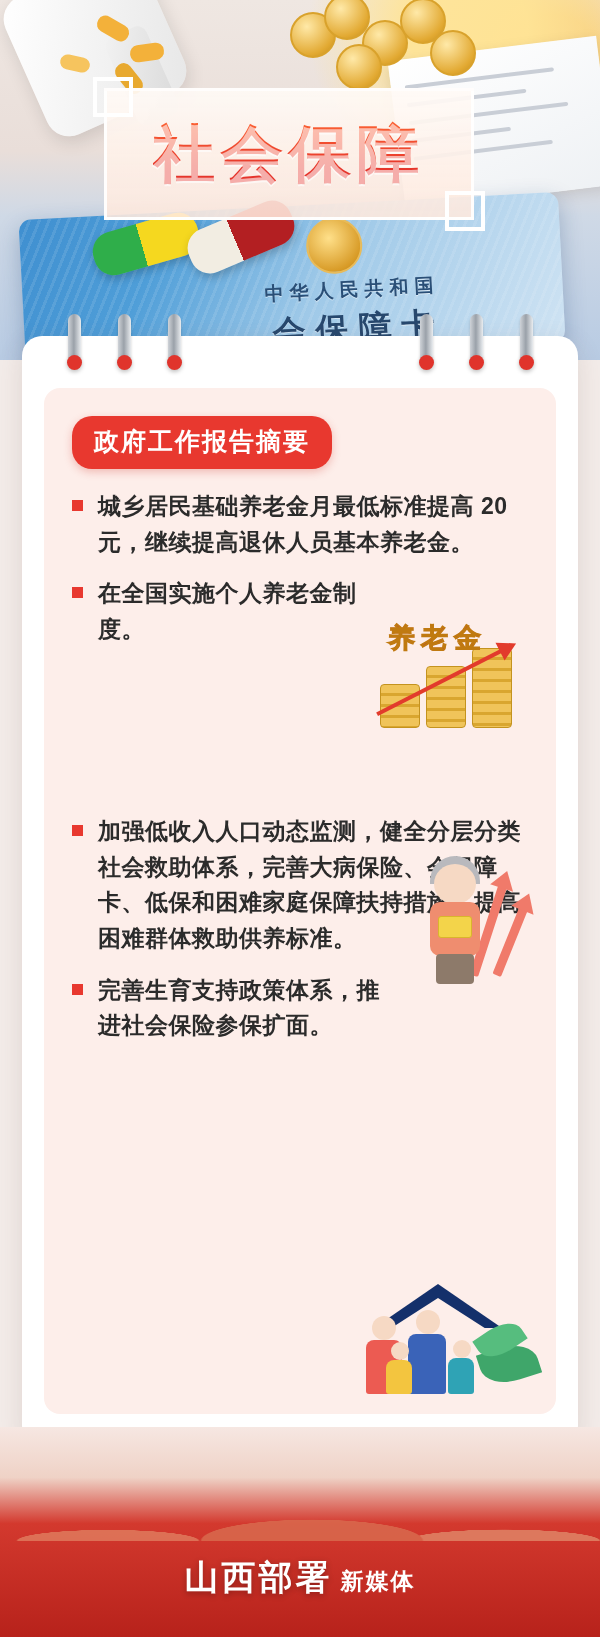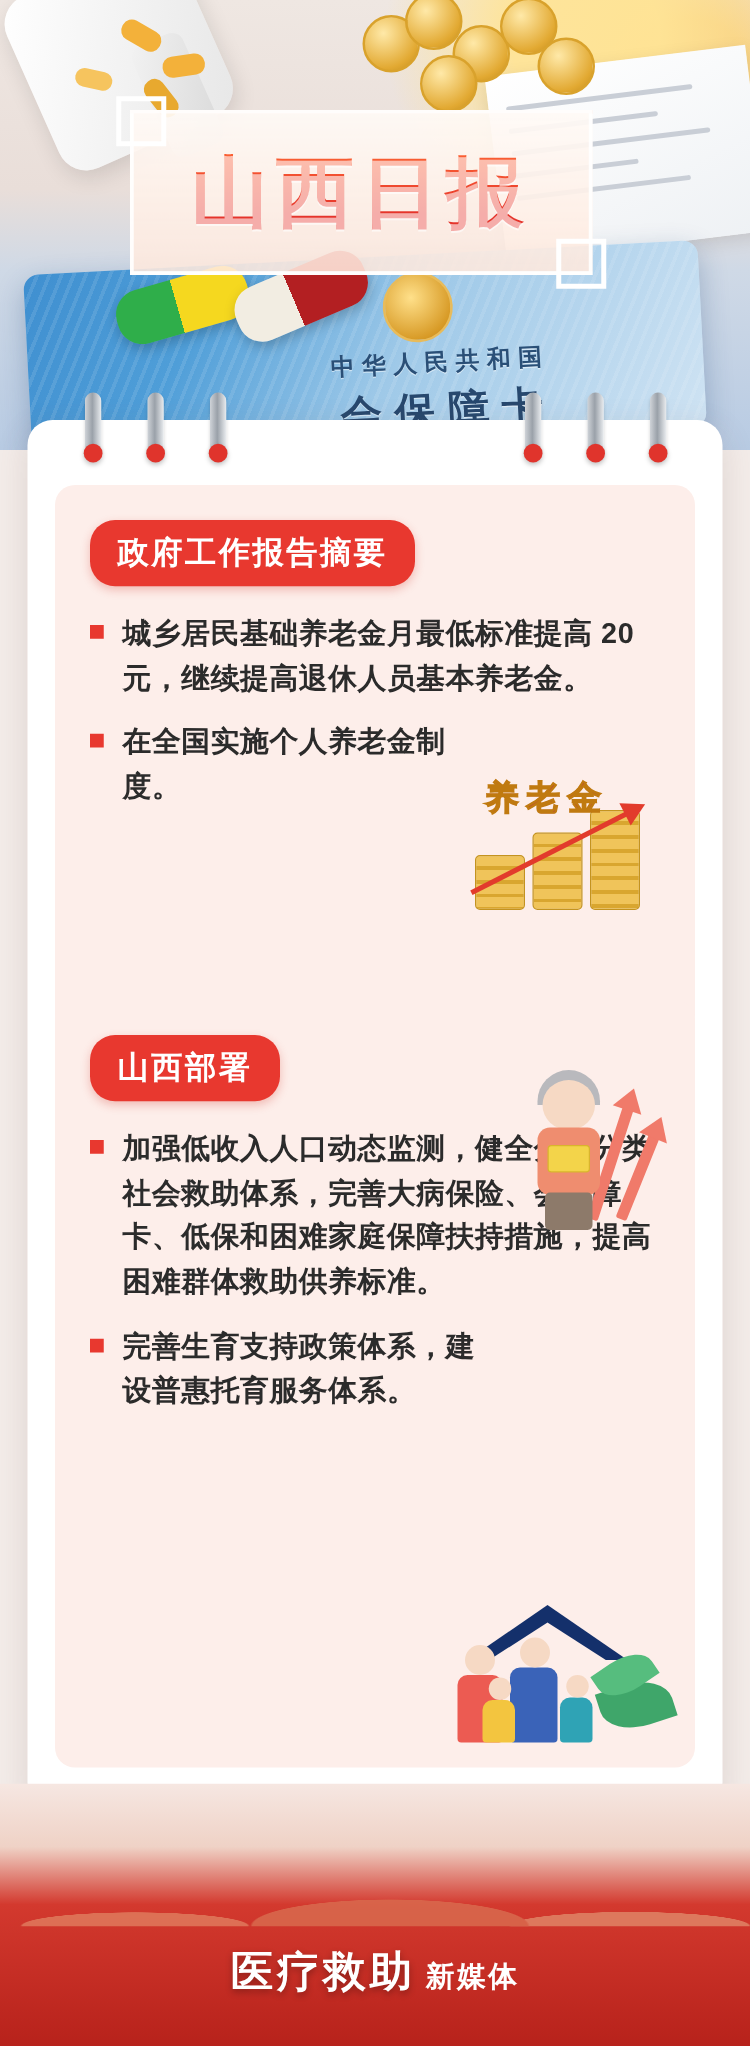--- a/index.html
+++ b/index.html
@@ -277,21 +277,21 @@
     <div class="ss-emblem"></div>
     <div class="ss-t1">中华人民共和国</div>
     <div class="ss-t2">会保障卡</div>
   </div>
   <div class="cap cap-a"></div>
   <div class="cap cap-b"></div>
 
   <div class="title-plate">
     <span class="cut-tl"></span>
     <span class="cut-br"></span>
-    <span class="main-title">山西日报</span>
+    <span class="main-title">社会保障</span>
   </div>
 </div>
 
 <div class="notebook">
   <div class="rings">
     <span class="ring r1"></span>
     <span class="ring r2"></span>
     <span class="ring r3"></span>
     <span class="ring r4"></span>
     <span class="ring r5"></span>
@@ -307,24 +307,23 @@
     <div class="ill-coins">
       <span class="stack s1"></span>
         <span class="stack s2"></span>
         <span class="stack s3"></span>
       <span class="arrow"></span>
       <span class="lbl">养老金</span>
     </div>
   </div>
 
   <div class="card card-sx">
-    <div class="sec-head">山西部署</div>
     <ul class="items">
       <li>加强低收入人口动态监测，健全分层分类社会救助体系，完善大病保险、会保障卡、低保和困难家庭保障扶持措施，提高困难群体救助供养标准。</li>
-      <li class="narrow">完善生育支持政策体系，建设普惠托育服务体系。</li>
+      <li class="narrow">完善生育支持政策体系，推进社会保险参保扩面。</li>
     </ul>
 
     <div class="ill-granny">
       <span class="g-arrow ga1"></span>
       <span class="g-arrow ga2"></span>
       <span class="g-hair"></span>
       <span class="g-head"></span>
       <span class="g-body"></span>
       <span class="g-card"></span>
       <span class="g-legs"></span>
@@ -343,15 +342,15 @@
         <span class="pr-head pc-h" style="position:absolute;"></span>
       <span class="person pd"></span>
         <span class="pr-head pd-h" style="position:absolute;"></span>
     </div>
   </div>
 </div>
 
 <div class="footer">
   <div class="mountain"></div>
   <div class="foot-brand">
-    <span class="b1">医疗救助</span><span class="b2">新媒体</span>
+    <span class="b1">山西部署</span><span class="b2">新媒体</span>
   </div>
 </div>
 
 </body></html>

